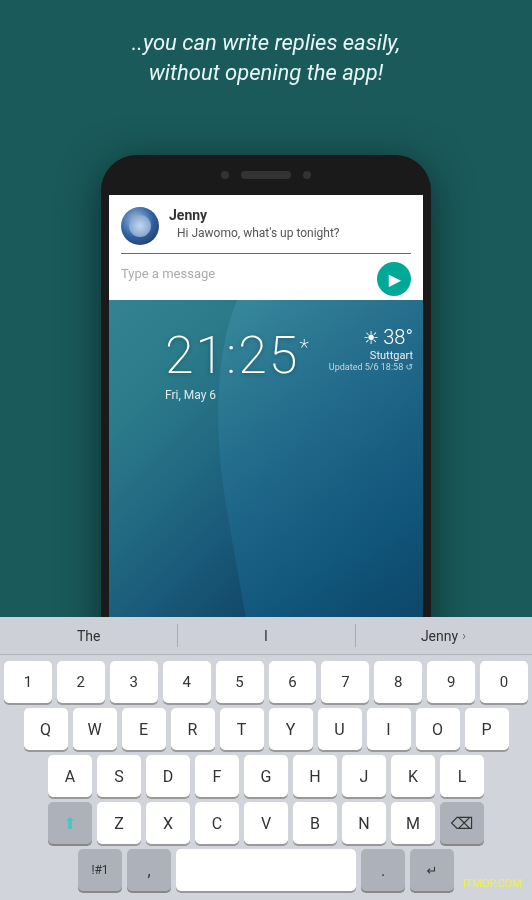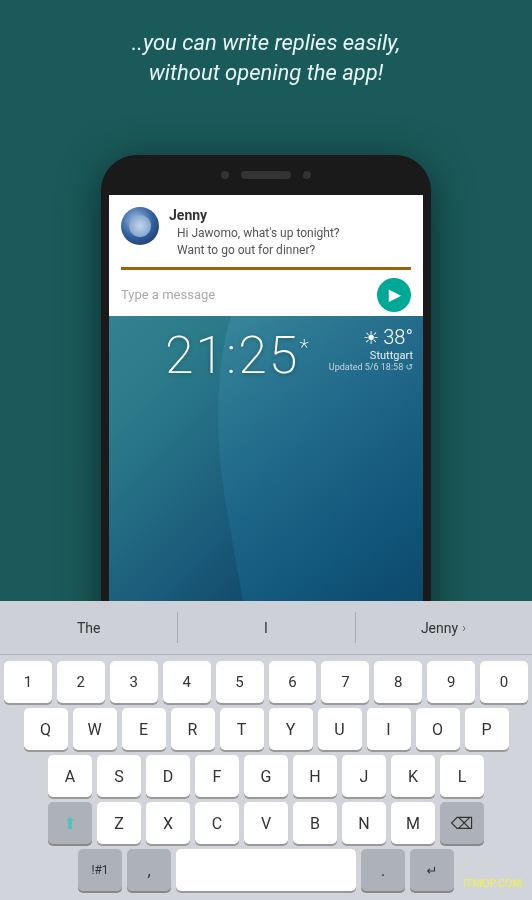--- a/index.html
+++ b/index.html
@@ -130,22 +130,21 @@
 
     .notification-message {
       font-size: 12px;
       color: #555;
       line-height: 1.4;
       margin-left: 8px;
     }
 
     .reply-row {
       display: flex;
-      align-items: center;
-      border-top: 3px solid #a16207;
+      border-top: 1px solid #a16207;
       padding-top: 8px;
     }
 
     .reply-input {
       flex: 1;
       font-size: 13px;
       color: #aaa;
       padding: 4px 0;
     }
 
@@ -272,21 +271,21 @@
       position: absolute;
       bottom: 0; left: 0; right: 0;
       background: #d1d5db;
       padding-bottom: 0;
     }
 
     
     .autocomplete-bar {
       display: flex;
       background: #cdd0d6;
-      height: 54px;
+      height: 38px;
       align-items: center;
       border-bottom: 1px solid #b0b3b8;
     }
 
     .autocomplete-item {
       flex: 1;
       text-align: center;
       font-size: 14px;
       color: #333;
       height: 100%;
@@ -400,38 +399,38 @@
 
     <div class="notification-card">
       <div class="notification-header">
         <div class="avatar">
           <div class="avatar-inner"></div>
         </div>
         <div class="notification-content">
           <div class="notification-name">Jenny</div>
           <div class="notification-message">
             <span>Hi Jawomo, what's up tonight?</span><br>
-            <span>Want to go out for dinner?</span>
           </div>
         </div>
       </div>
       <div class="reply-row">
         <div class="reply-input">
           <span>Type a message</span>
         </div>
         <div class="send-button">
           <span class="send-arrow">▶</span>
         </div>
       </div>
     </div>
 
     <div class="lockscreen-content">
       <div class="clock-display">
         <span>21:25</span><span class="clock-asterisk">*</span>
       </div>
+      <div class="date-display">Fri, May 6</div>
     </div>
 
     <div class="weather-widget">
       <div class="weather-top">
         <span class="weather-icon">☀</span>
         <span class="weather-temp">38°</span>
       </div>
       <div class="weather-city">Stuttgart</div>
       <div class="weather-updated">Updated 5/6 18:58 ↺</div>
     </div>

